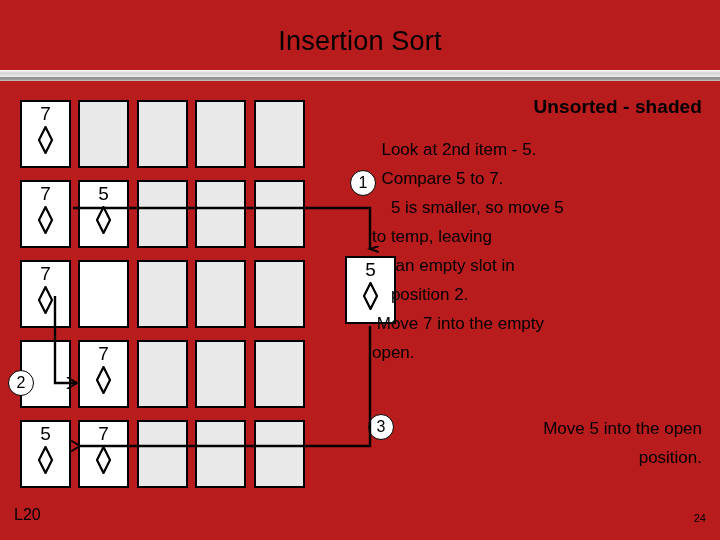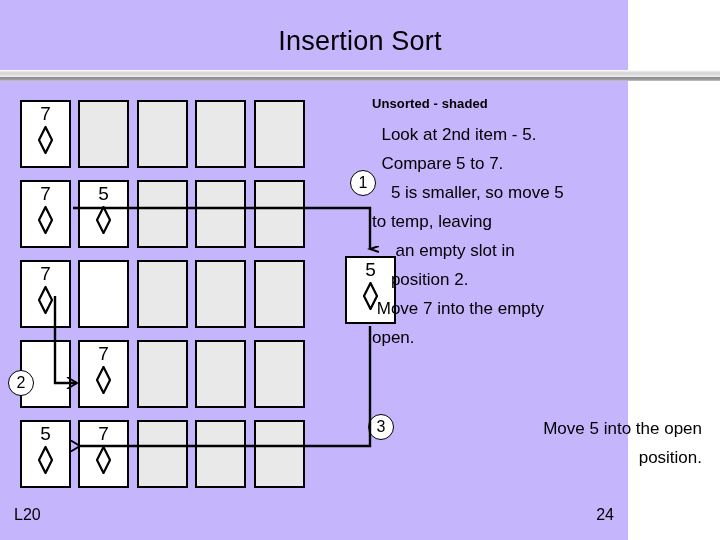--- a/index.html
+++ b/index.html
@@ -4,22 +4,22 @@
 <style>
   * { box-sizing: border-box; margin: 0; padding: 0; }
   html, body {
     width: 720px; height: 540px;
     background: #ffffff;
     font-family: "Liberation Sans", sans-serif;
     overflow: hidden;
   }
   #slide {
     position: relative;
-    width: 628px; height: 540px;
-    background: #c4b5fd;
+    width: 720px; height: 540px;
+    background: #b91c1c;
   }
 
   
   #title {
     position: absolute;
     left: 0; top: 26px;
     width: 720px;
     text-align: center;
     font-size: 27px;
     color: #000000;
@@ -113,25 +113,25 @@
     pointer-events: none;
   }
 
   
   #notes {
     position: absolute;
     left: 372px; top: 96px;
     width: 330px;
   }
   #notes .heading {
-    font-size: 13px;
+    font-size: 19px;
     font-weight: bold;
     color: #000000;
-    text-align: left;
-    margin-bottom: 9px;
+    text-align: right;
+    margin-bottom: 17px;
     letter-spacing: 0.1px;
   }
   #notes .line {
     font-size: 17px;
     color: #000000;
     line-height: 29px;
     white-space: pre;
   }
 
   #notes2 {
@@ -150,21 +150,21 @@
   
   #footer-left {
     position: absolute;
     left: 14px; bottom: 16px;
     font-size: 16px;
     color: #000000;
   }
   #footer-right {
     position: absolute;
     right: 14px; bottom: 16px;
-    font-size: 16px;
+    font-size: 11px;
     color: #000000;
     text-align: center;
   }
 </style>
 </head>
 <body>
 
 <div id="slide">
 
   <div id="title">Insertion Sort</div>

